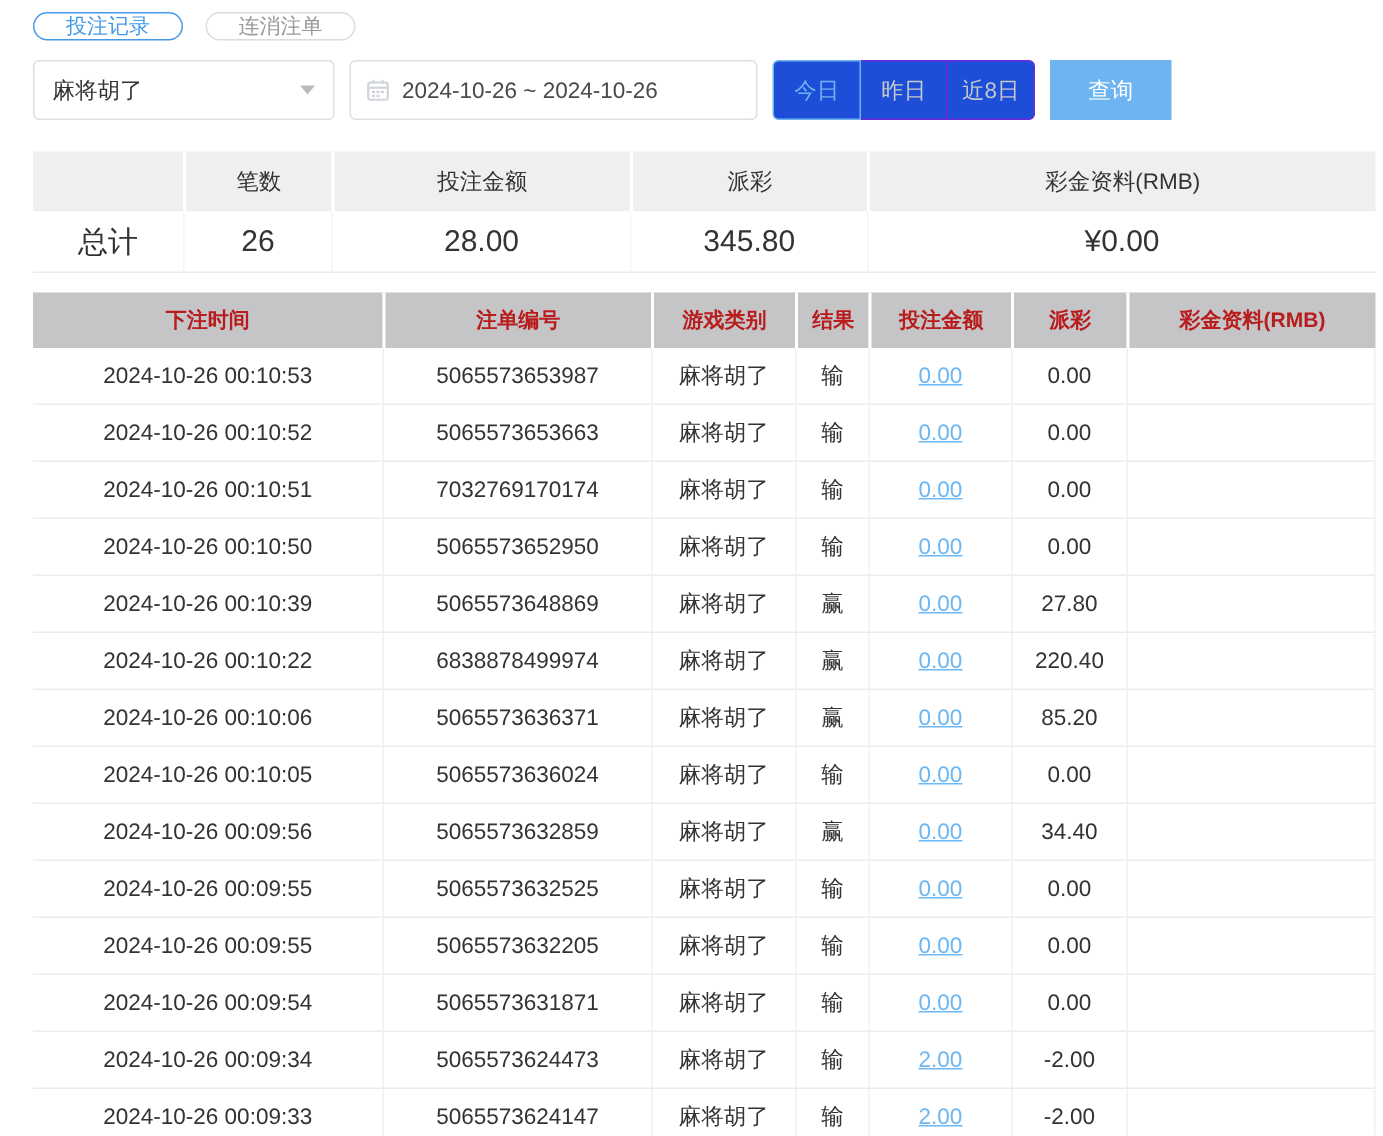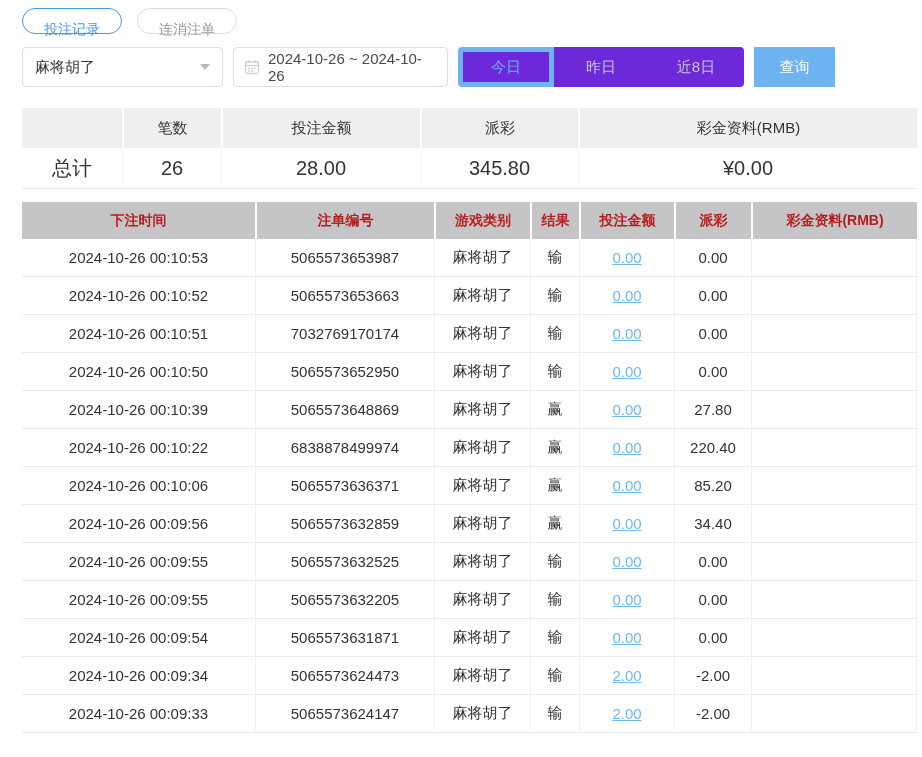--- a/index.html
+++ b/index.html
@@ -7,21 +7,21 @@
     width: 922px; height: 757px;
     overflow: hidden;
     background: #fff;
     font-family: "Liberation Sans", "DejaVu Sans", sans-serif;
   }
   .page { padding: 8px 0 0 22px; width: 922px; }
 
   
   .tabs-row { display: flex; gap: 15px; margin-bottom: 13px; }
   .tab {
-    height: 19px; padding: 12px 21px;
+    height: 19px; padding: 0 21px;
     border-radius: 16px; background: #fff;
     font-size: 14px; cursor: pointer;
     border: 1px solid #dcdcdc; color: #999;
     font-family: inherit;
   }
   .tab.active { border-color: var(--tab-blue); color: var(--tab-blue); }
 
   
   .filter-row { display: flex; margin-bottom: 21px; height: 40px; }
   .select {
@@ -31,30 +31,30 @@
     padding: 0 12px; font-size: 15px; color: #333;
     cursor: pointer; background: #fff;
   }
   .caret {
     width: 0; height: 0;
     border-left: 5px solid transparent;
     border-right: 5px solid transparent;
     border-top: 6px solid #b7babf;
   }
   .date-input {
-    width: 215px; height: 40px; margin-left: 10px;
+    width: 272px; height: 40px; margin-left: 10px;
     border: 1px solid #dcdfe6; border-radius: 4px;
     display: flex; align-items: center; gap: 8px;
     padding: 0 10px; font-size: 15px; color: #4a4a4a;
     cursor: pointer; background: #fff;
   }
   .segmented { display: flex; margin-left: 10px; }
   .seg-btn {
-    width: 96px; height: 40px;
-    border: 5px solid #6d28d9; background: #6d28d9;
+    width: 59px; height: 40px;
+    border: 1px solid #6d28d9; background: #1d4ed8;
     font-size: 15px; color: #c4c7cc; cursor: pointer;
     margin-left: -1px; font-family: inherit;
   }
   .seg-btn:first-child { margin-left: 0; border-radius: 4px 0 0 4px; }
   .seg-btn:last-child { border-radius: 0 4px 4px 0; }
   .seg-btn.active { border-color: var(--seg-blue); color: var(--seg-blue); position: relative; z-index: 1; }
   .search-btn {
     width: 81px; height: 40px; margin-left: 10px;
     border: none; border-radius: 0;
     background: var(--btn-blue); color: #fff;
@@ -246,20 +246,29 @@
         <tr>
           <td>2024-10-26 00:10:06</td>
           <td>5065573636371</td>
           <td>麻将胡了</td>
           <td>赢</td>
           <td><a class="bet-link">0.00</a></td>
           <td>85.20</td>
           <td></td>
         </tr>
         <tr>
+          <td>2024-10-26 00:10:05</td>
+          <td>5065573636024</td>
+          <td>麻将胡了</td>
+          <td>输</td>
+          <td><a class="bet-link">0.00</a></td>
+          <td>0.00</td>
+          <td></td>
+        </tr>
+        <tr>
           <td>2024-10-26 00:09:56</td>
           <td>5065573632859</td>
           <td>麻将胡了</td>
           <td>赢</td>
           <td><a class="bet-link">0.00</a></td>
           <td>34.40</td>
           <td></td>
         </tr>
         <tr>
           <td>2024-10-26 00:09:55</td>

